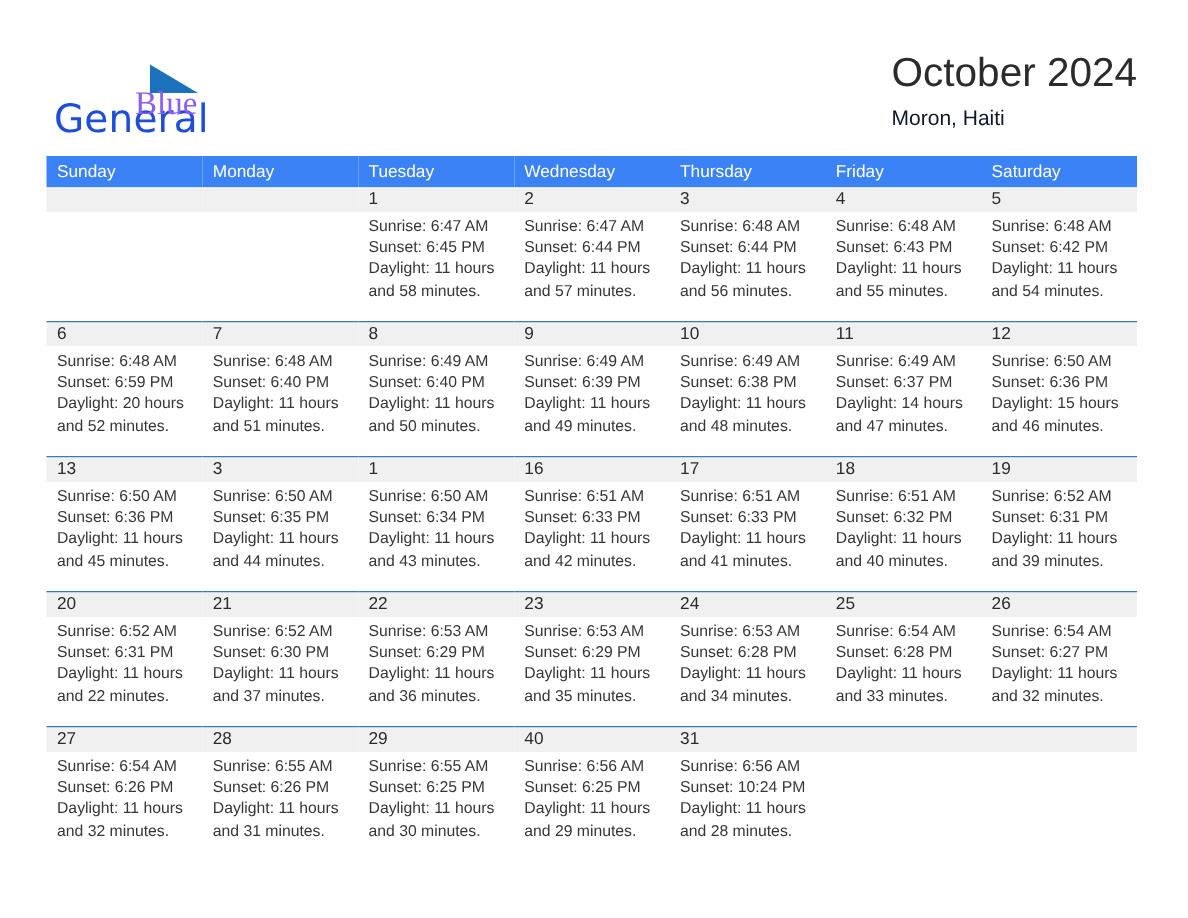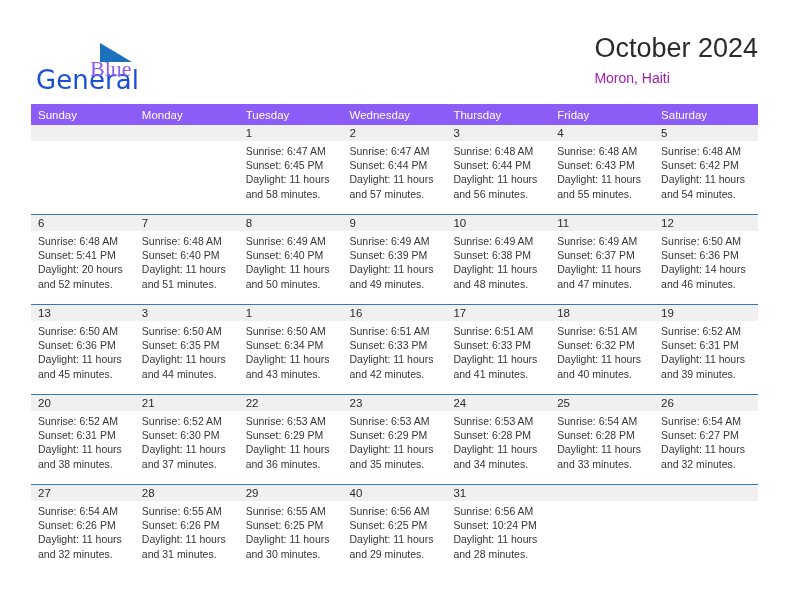--- a/index.html
+++ b/index.html
@@ -76,40 +76,40 @@
   .cal-title {
     font-size: 27px;
     color: #2b2b2b;
     font-family: "Liberation Sans", sans-serif;
     font-weight: 400;
     line-height: 32px;
     white-space: nowrap;
   }
   .cal-subtitle {
     font-size: 14px;
-    color: #a21caf;
+    color: #0f172a;
     font-family: "Liberation Sans", sans-serif;
     font-weight: 400;
     line-height: 20px;
     margin-top: 4px;
     white-space: nowrap;
   }
 
   
   .calendar {
     position: absolute;
     left: 31px;
     top: 104px;
     width: 727px;
     border-collapse: collapse;
     table-layout: fixed;
   }
 
   .calendar th {
-    background: #8b5cf6;
+    background: #3b82f6;
     color: #ffffff;
     font-size: 11.5px;
     font-weight: 400;
     text-align: left;
     padding: 4px 0 4px 7px;
     height: 13px;
     font-family: "Liberation Sans", sans-serif;
     border: none;
   }
 
@@ -259,21 +259,21 @@
               </div>
             </div>
           </td>
         </tr>
         <tr class="week-row">
           <td>
             <div class="daycell filled">
               <div class="daynum">6</div>
               <div class="dayinfo">
                 <div>Sunrise: 6:48 AM</div>
-                <div>Sunset: 5:41 PM</div>
+                <div>Sunset: 6:59 PM</div>
                 <div class="wrap">Daylight: 20 hours and 52 minutes.</div>
               </div>
             </div>
           </td>
           <td>
             <div class="daycell filled">
               <div class="daynum">7</div>
               <div class="dayinfo">
                 <div>Sunrise: 6:48 AM</div>
                 <div>Sunset: 6:40 PM</div>
@@ -310,31 +310,31 @@
                 <div class="wrap">Daylight: 11 hours and 48 minutes.</div>
               </div>
             </div>
           </td>
           <td>
             <div class="daycell filled">
               <div class="daynum">11</div>
               <div class="dayinfo">
                 <div>Sunrise: 6:49 AM</div>
                 <div>Sunset: 6:37 PM</div>
-                <div class="wrap">Daylight: 11 hours and 47 minutes.</div>
+                <div class="wrap">Daylight: 14 hours and 47 minutes.</div>
               </div>
             </div>
           </td>
           <td>
             <div class="daycell filled">
               <div class="daynum">12</div>
               <div class="dayinfo">
                 <div>Sunrise: 6:50 AM</div>
                 <div>Sunset: 6:36 PM</div>
-                <div class="wrap">Daylight: 14 hours and 46 minutes.</div>
+                <div class="wrap">Daylight: 15 hours and 46 minutes.</div>
               </div>
             </div>
           </td>
         </tr>
         <tr class="week-row">
           <td>
             <div class="daycell filled">
               <div class="daynum">13</div>
               <div class="dayinfo">
                 <div>Sunrise: 6:50 AM</div>
@@ -404,21 +404,21 @@
             </div>
           </td>
         </tr>
         <tr class="week-row">
           <td>
             <div class="daycell filled">
               <div class="daynum">20</div>
               <div class="dayinfo">
                 <div>Sunrise: 6:52 AM</div>
                 <div>Sunset: 6:31 PM</div>
-                <div class="wrap">Daylight: 11 hours and 38 minutes.</div>
+                <div class="wrap">Daylight: 11 hours and 22 minutes.</div>
               </div>
             </div>
           </td>
           <td>
             <div class="daycell filled">
               <div class="daynum">21</div>
               <div class="dayinfo">
                 <div>Sunrise: 6:52 AM</div>
                 <div>Sunset: 6:30 PM</div>
                 <div class="wrap">Daylight: 11 hours and 37 minutes.</div>

